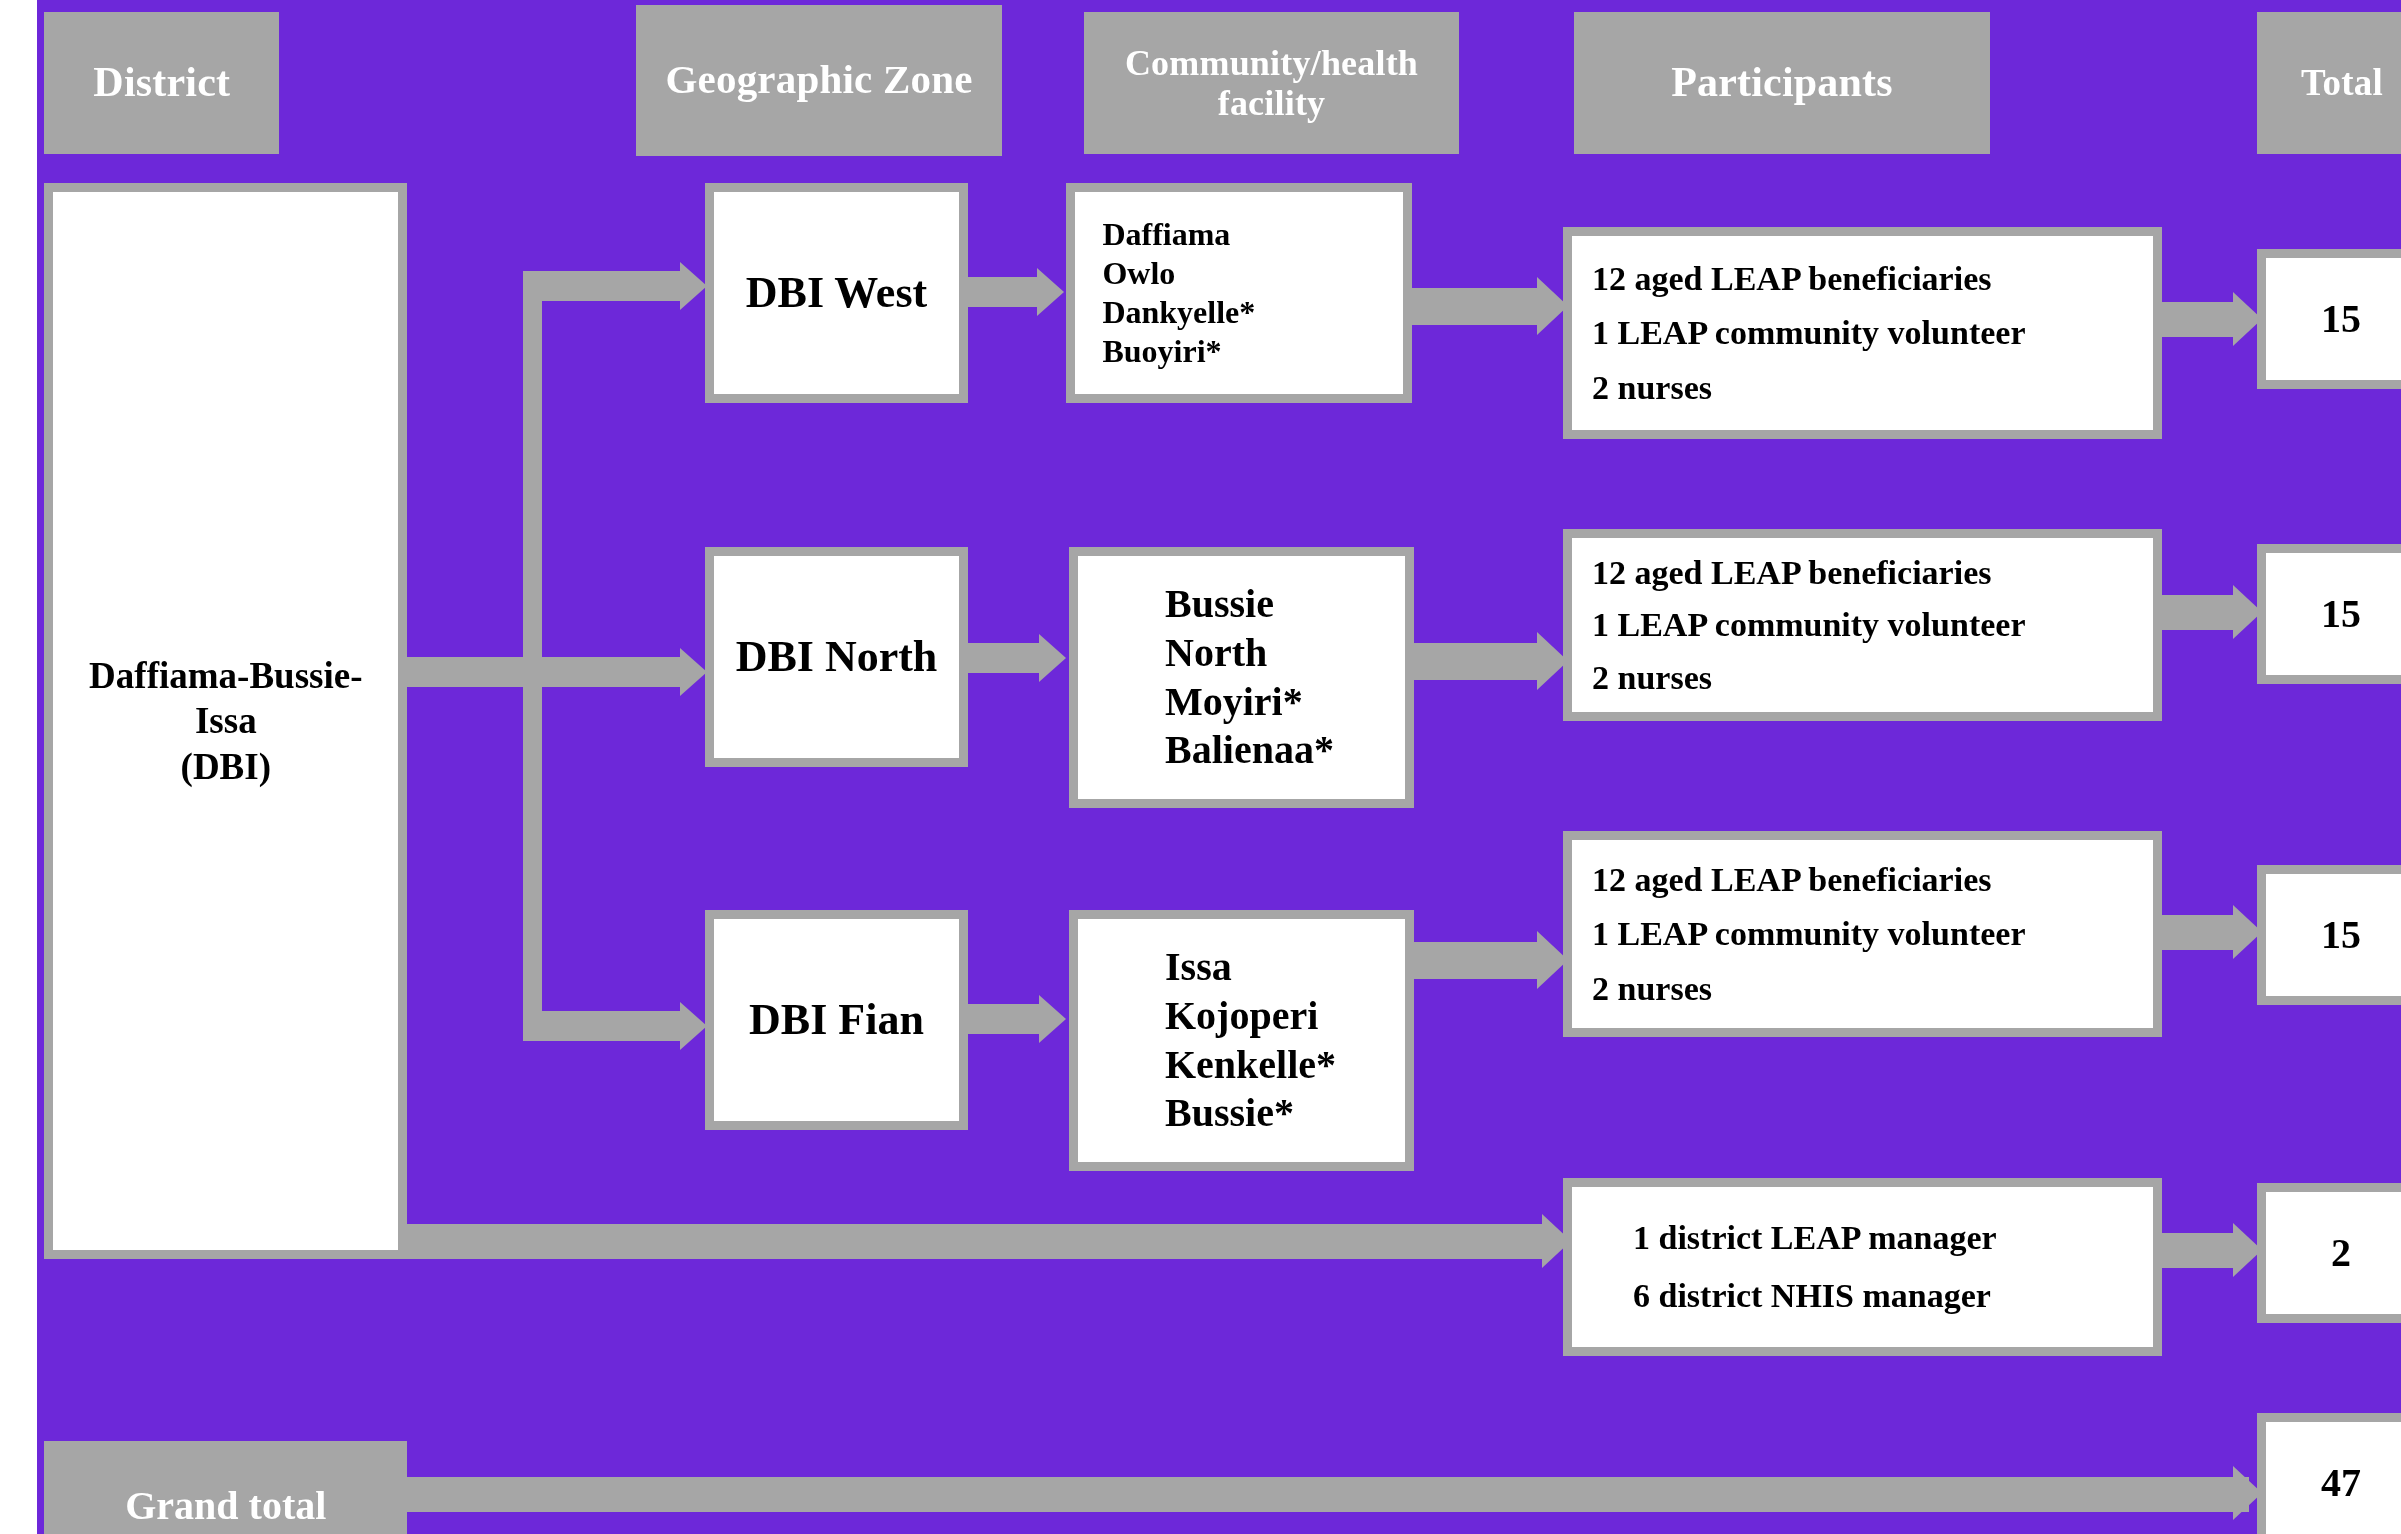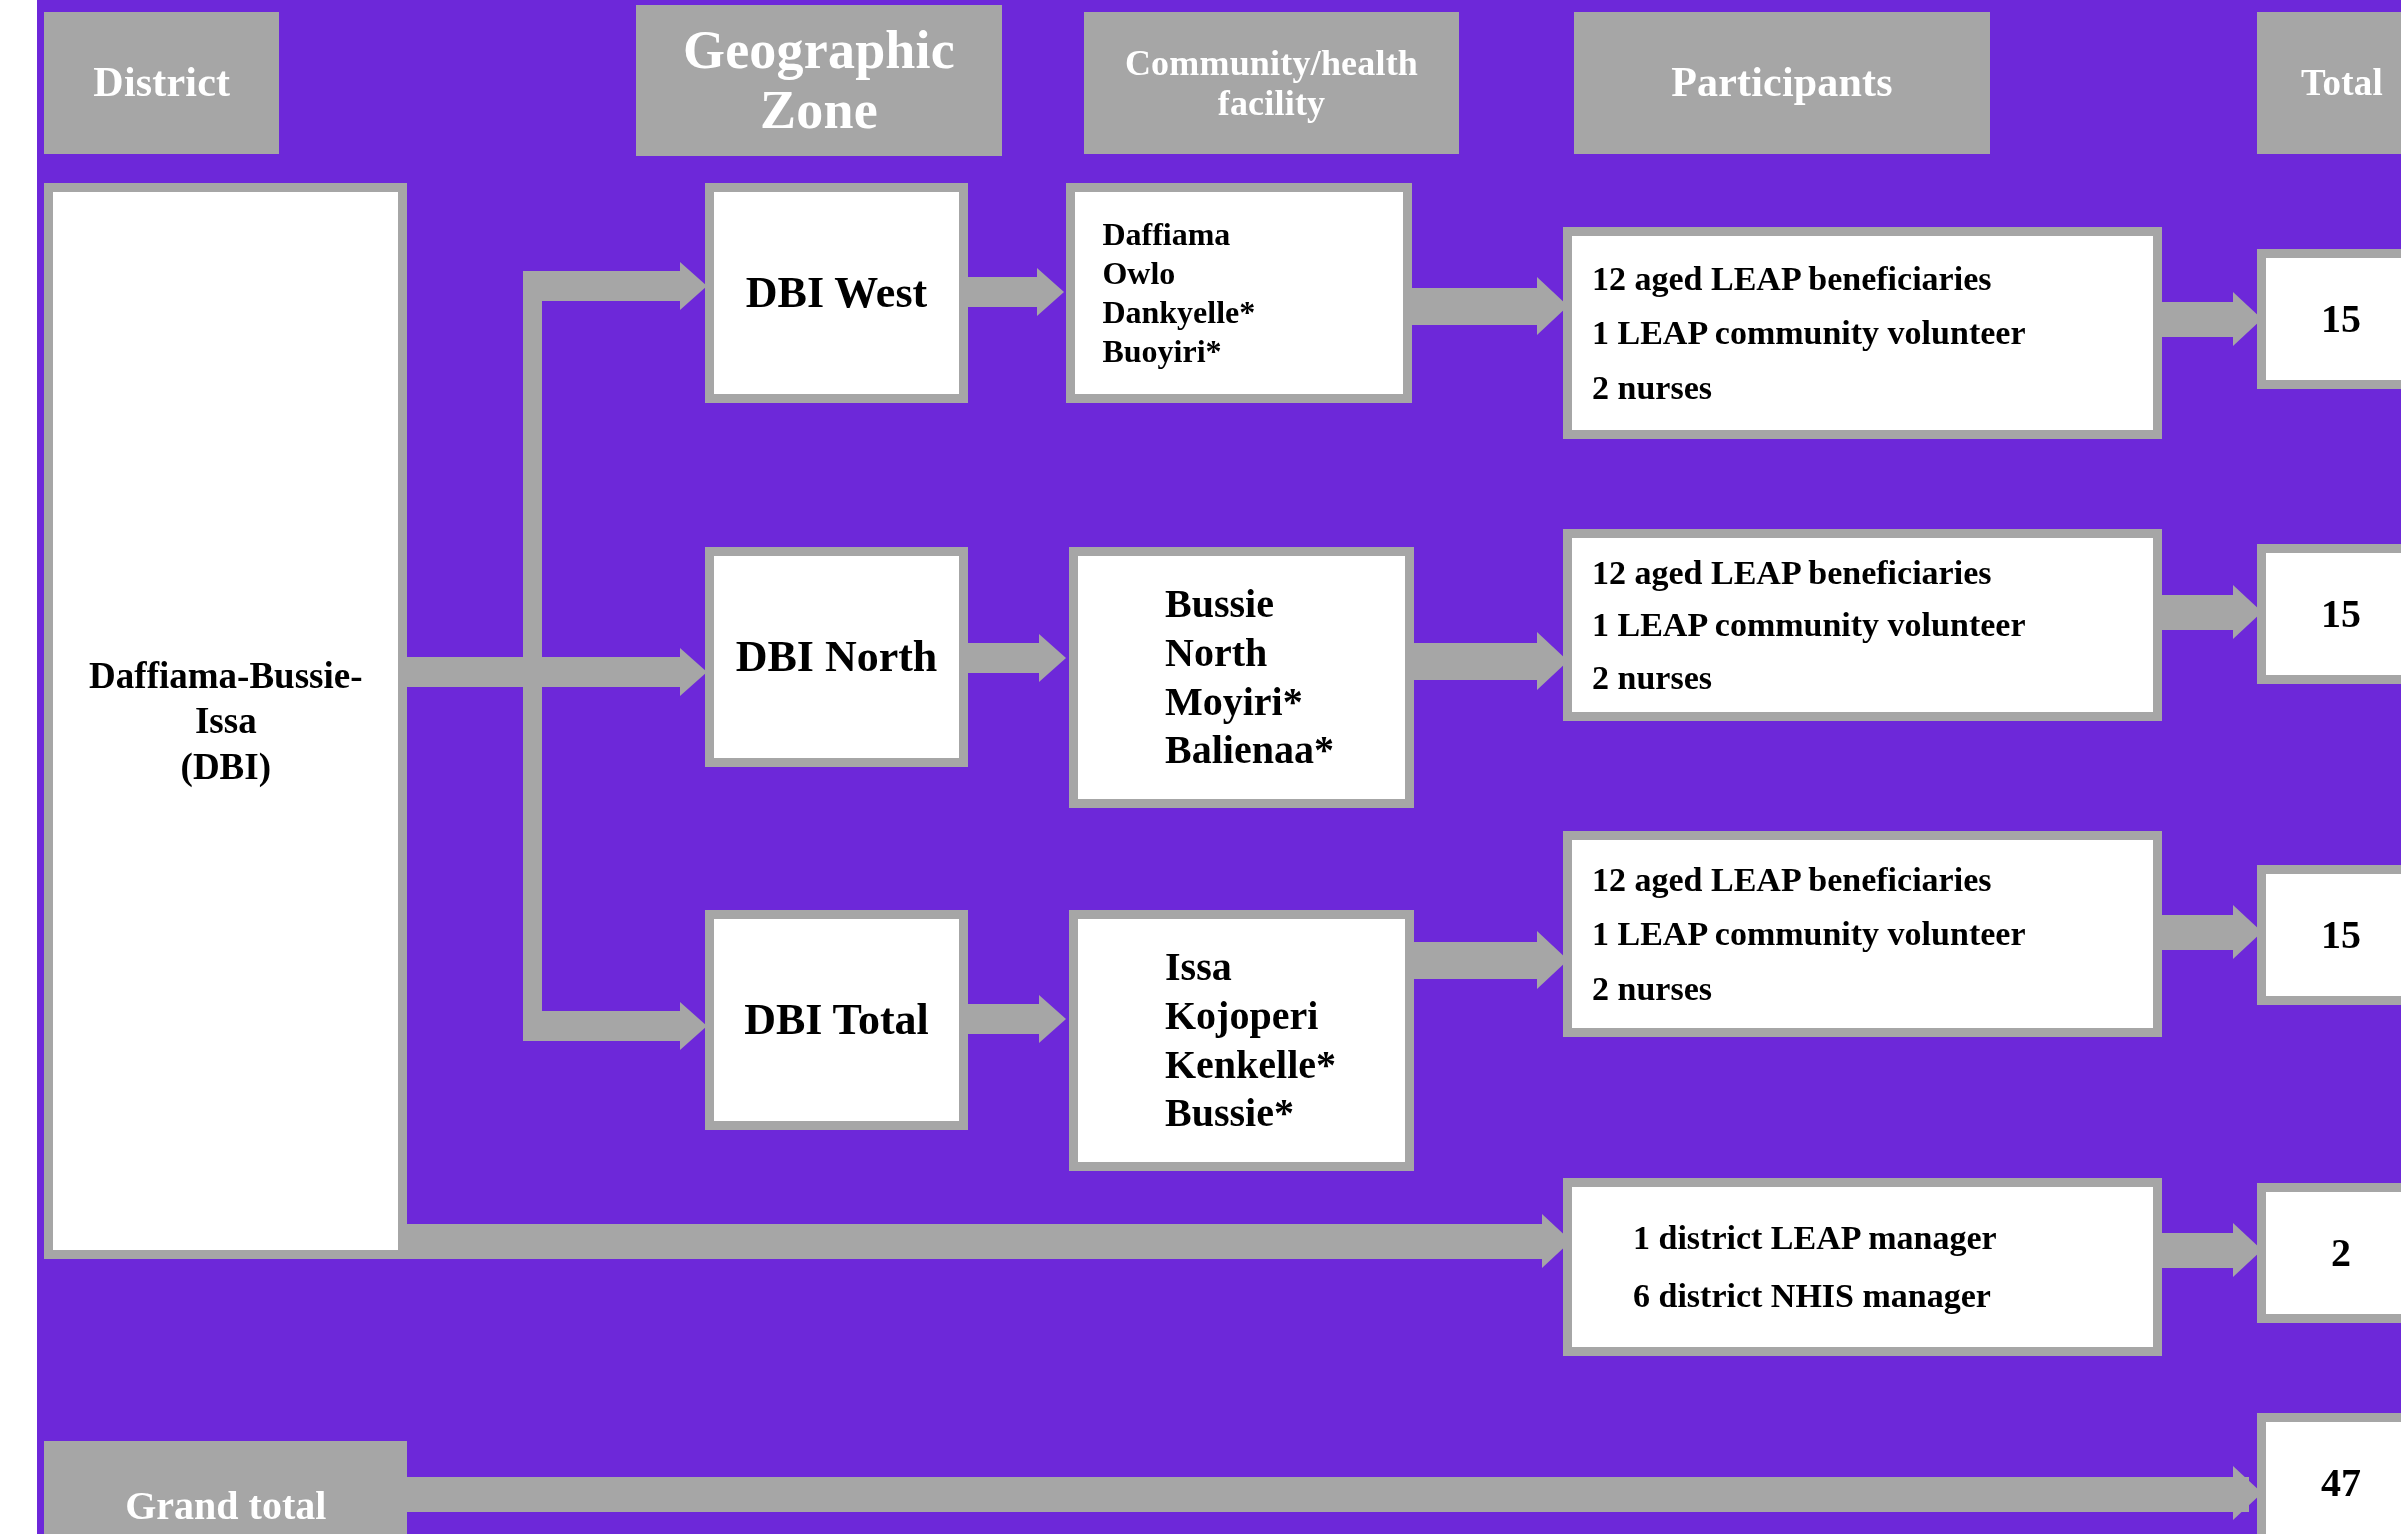--- a/index.html
+++ b/index.html
@@ -64,21 +64,21 @@
 </style>
 </head>
 <body>
 
 <div id="stage">
 
   <div class="hdr" style="left:7.3px;top:12px;width:235px;height:142px;font-size:42px;">
     <span>District</span>
   </div>
 
-  <div class="hdr" style="left:599px;top:4.6px;width:366px;height:151px;font-size:54px;">
+  <div class="hdr" style="left:599px;top:4.6px;width:366px;height:151px;font-size:41px;">
     <span>
       <span class="ln">Geographic</span>
       <span class="ln">Zone</span>
     </span>
   </div>
 
   <div class="hdr" style="left:1047px;top:12px;width:375px;height:142px;font-size:36px;">
     <span>
       <span class="ln">Community/health</span>
       <span class="ln">facility</span>
@@ -181,21 +181,21 @@
 
   <div class="bar" style="left:2125px;top:595px;width:73px;height:35px;"></div>
   <div class="arrow" style="left:2196px;top:585px;border-top-width:27.4px;border-bottom-width:27.4px;border-left-width:29px;"></div>
 
   <div class="node" style="left:2220px;top:544px;width:168px;height:140px;font-size:40px;">
     <span class="inner">15</span>
   </div>
 
   <div class="node" style="left:668px;top:910px;width:263px;height:220px;font-size:44px;">
     <span class="inner">
-      <span class="ln">DBI Total</span>
+      <span class="ln">DBI Fian</span>
     </span>
   </div>
 
   <div class="bar" style="left:931px;top:1004px;width:73px;height:30px;"></div>
   <div class="arrow" style="left:1002px;top:995px;"></div>
 
   <div class="node" style="left:1032px;top:910px;width:345px;height:261px;font-size:40px;">
     <span class="inner" style="padding-left:87px;text-align:left;">
       <span class="ln">Issa</span>
       <span class="ln">Kojoperi</span>

